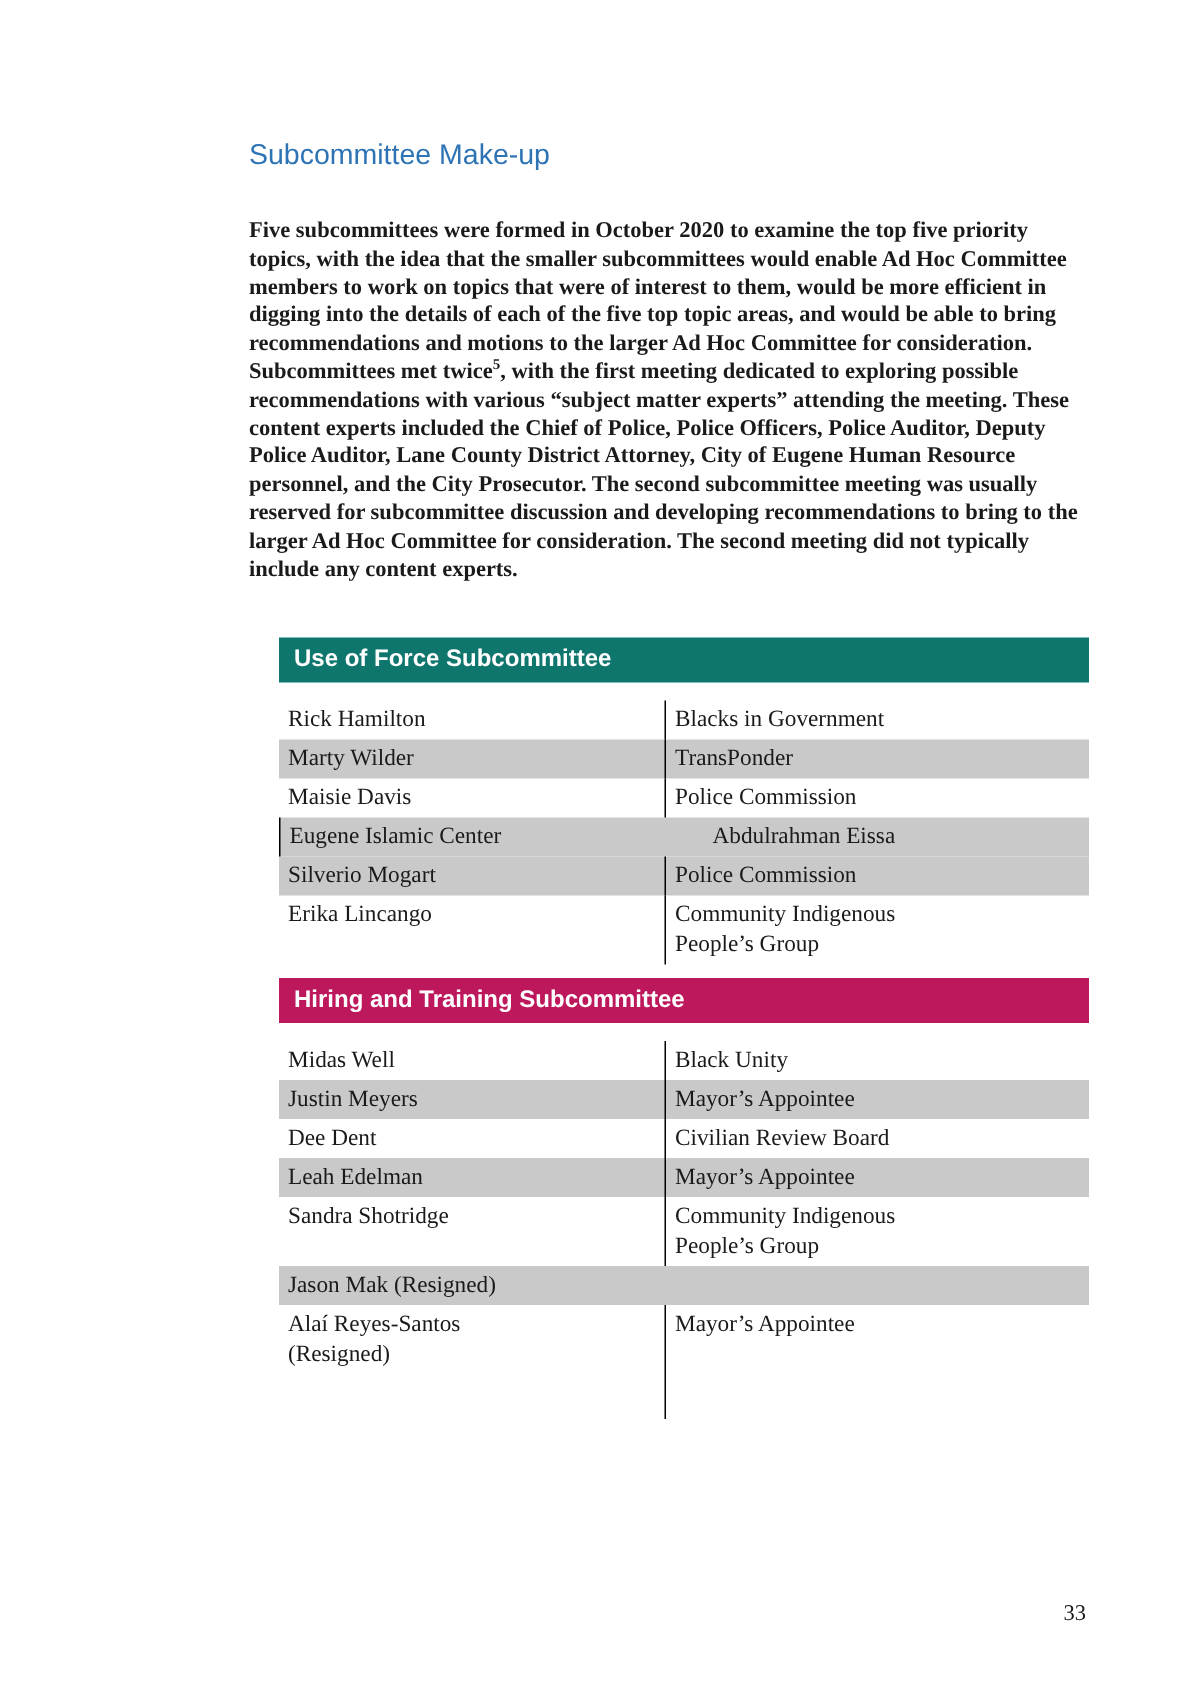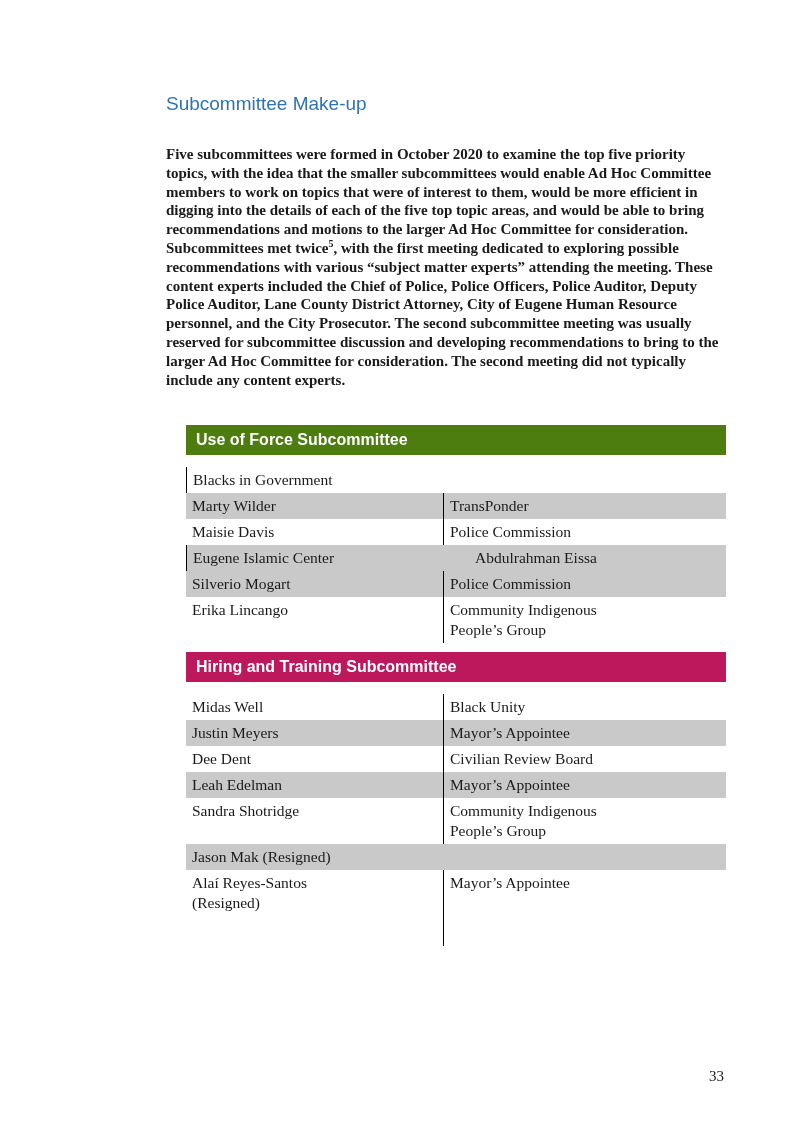--- a/index.html
+++ b/index.html
@@ -98,23 +98,24 @@
 
 <div class="page">
   <div class="content">
 
     <h1 class="doc-heading" style="color: rgb(46, 116, 181);">Subcommittee Make-up</h1>
 
     <p class="body-paragraph"><span>Five subcommittees were formed in October 2020 to examine the top five priority topics, with the idea that the smaller subcommittees would enable Ad Hoc Committee members to work on topics that were of interest to them, would be more efficient in digging into the details of each of the five top topic areas, and would be able to bring recommendations and motions to the larger Ad Hoc Committee for consideration. Subcommittees met twice</span><sup>5</sup><span>, with the first meeting dedicated to exploring possible recommendations with various “subject matter experts” attending the meeting. These content experts included the Chief of Police, Police Officers, Police Auditor, Deputy Police Auditor, Lane County District Attorney, City of Eugene Human Resource personnel, and the City Prosecutor. The second subcommittee meeting was usually reserved for subcommittee discussion and developing recommendations to bring to the larger Ad Hoc Committee for consideration. The second meeting did not typically include any content experts.</span></p>
 
     <div class="tables-wrap" id="tables">
         <section class="subtable">
-          <div class="table-header" style="background: #4d7c0f; margin-top: 11px;">Use of Force Subcommittee</div>
+          <div class="table-header" style="background: #0f766e; margin-top: 11px;">Use of Force Subcommittee</div>
           <div class="table-body">
             <div class="trow">
+              <div class="cell name-cell">Rick Hamilton</div>
               <div class="cell org-cell">Blacks in Government</div>
             </div>
             <div class="trow shaded">
               <div class="cell name-cell">Marty Wilder</div>
               <div class="cell org-cell">TransPonder</div>
             </div>
             <div class="trow">
               <div class="cell name-cell">Maisie Davis</div>
               <div class="cell org-cell">Police Commission</div>
             </div>

